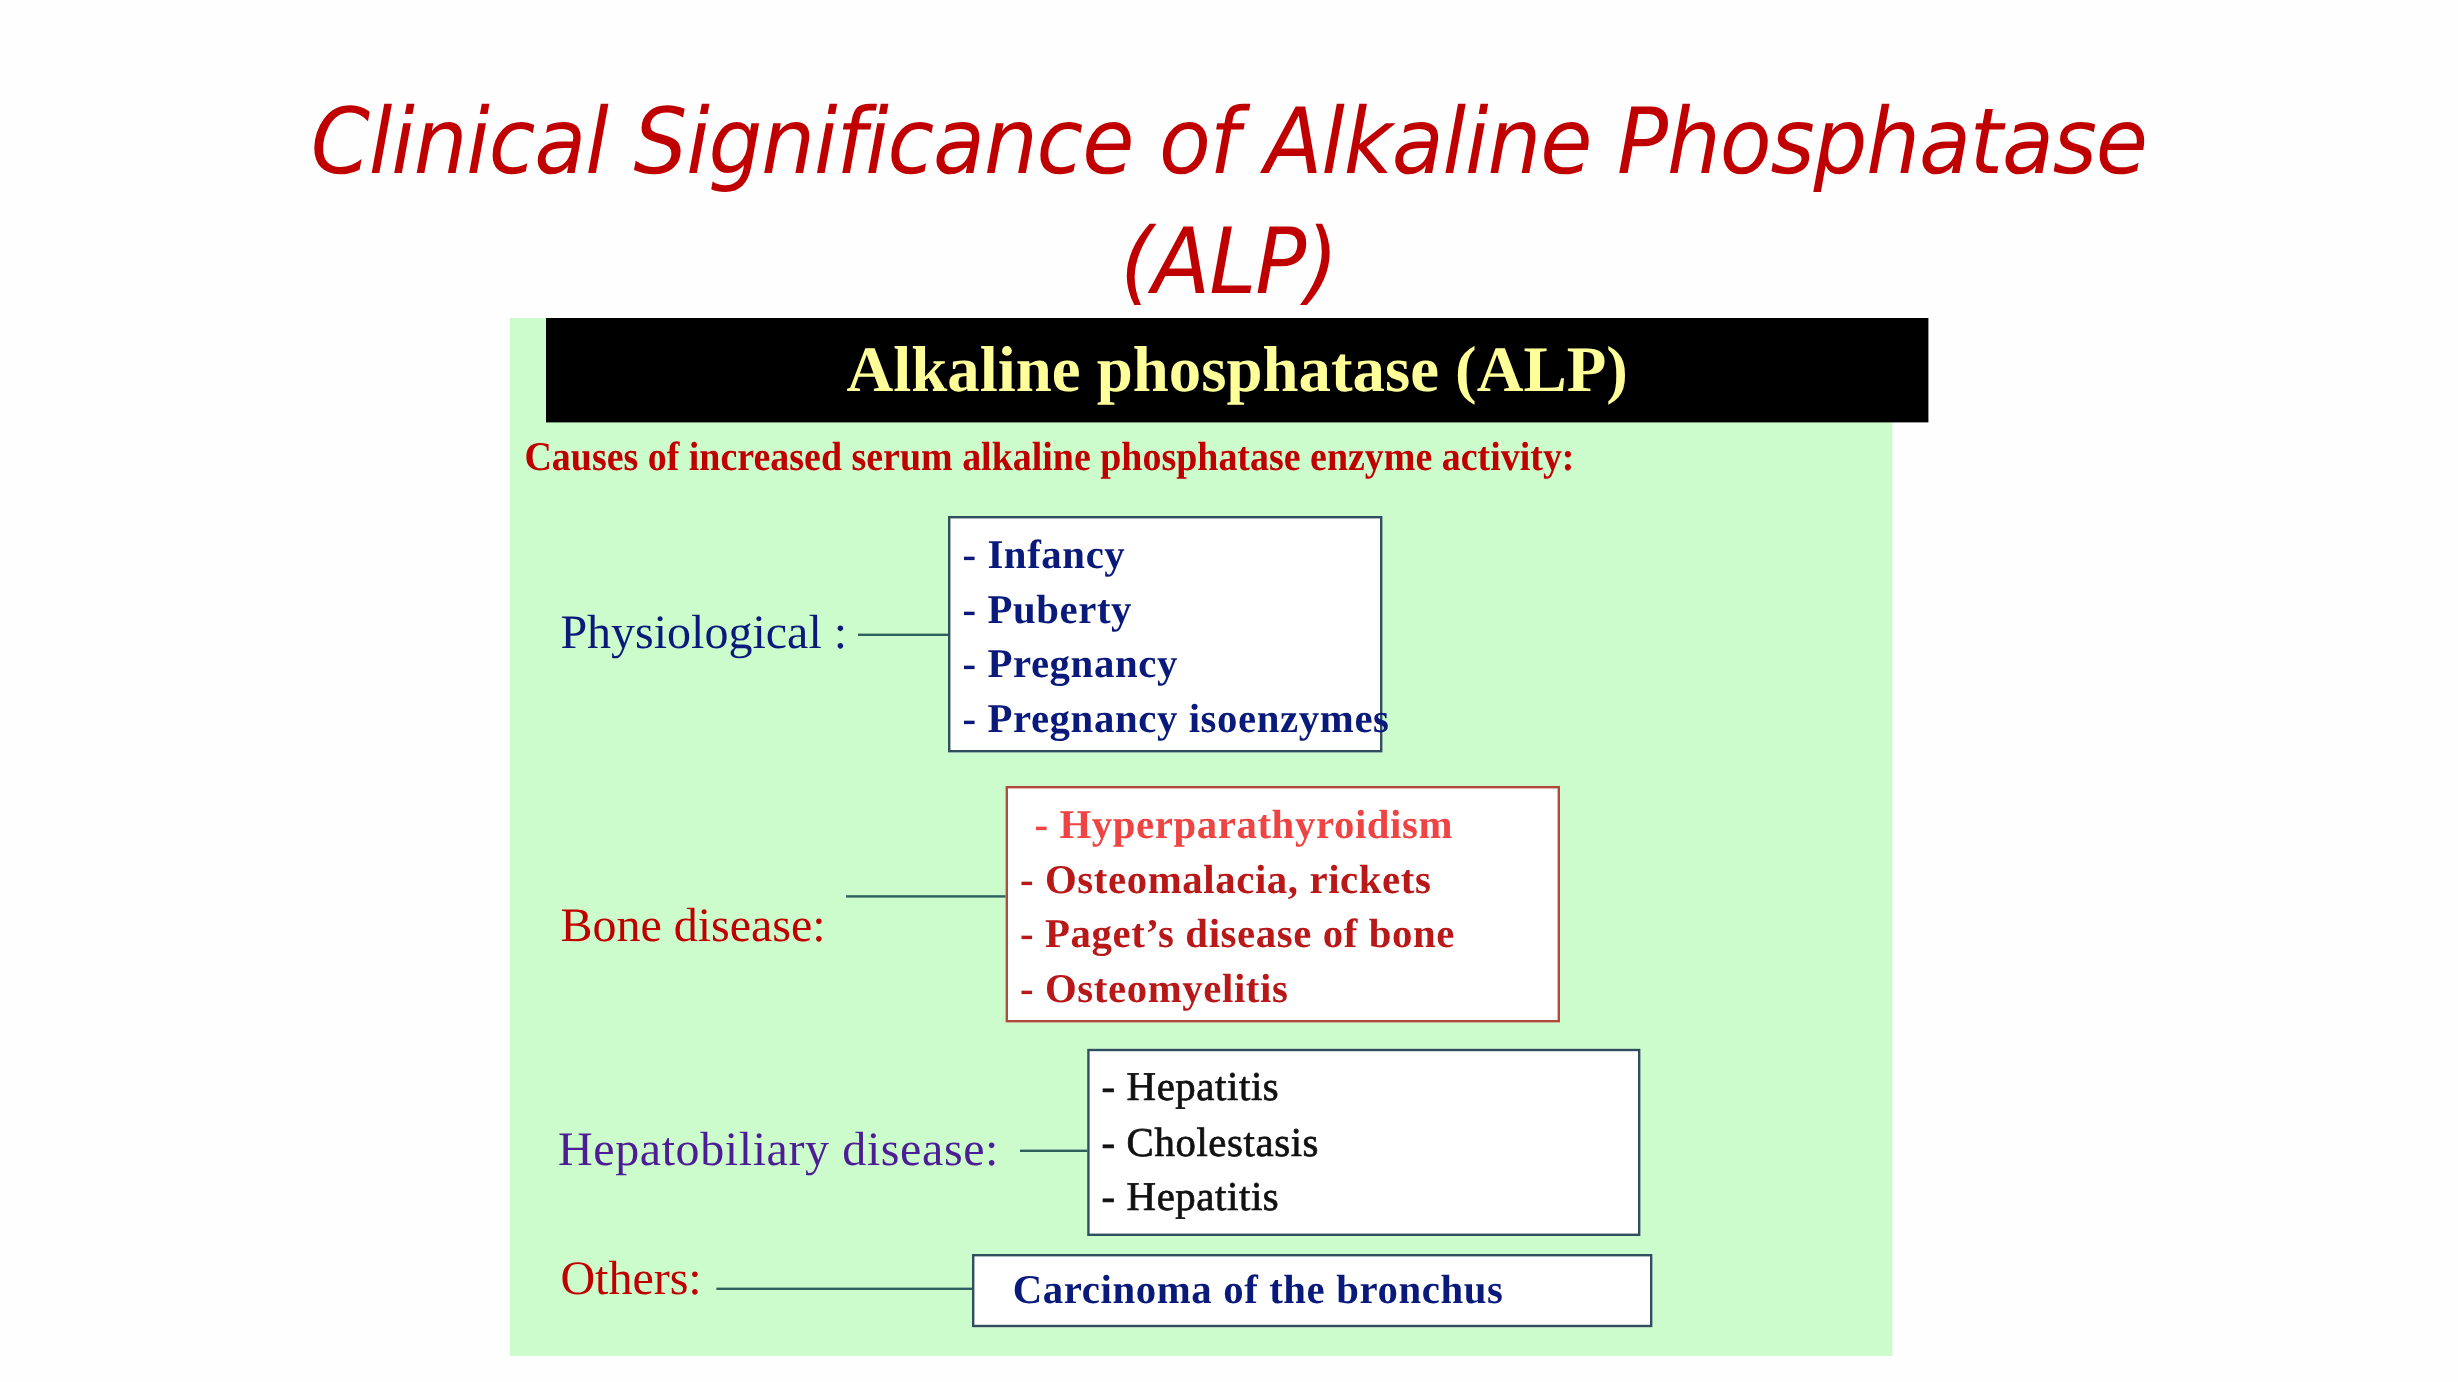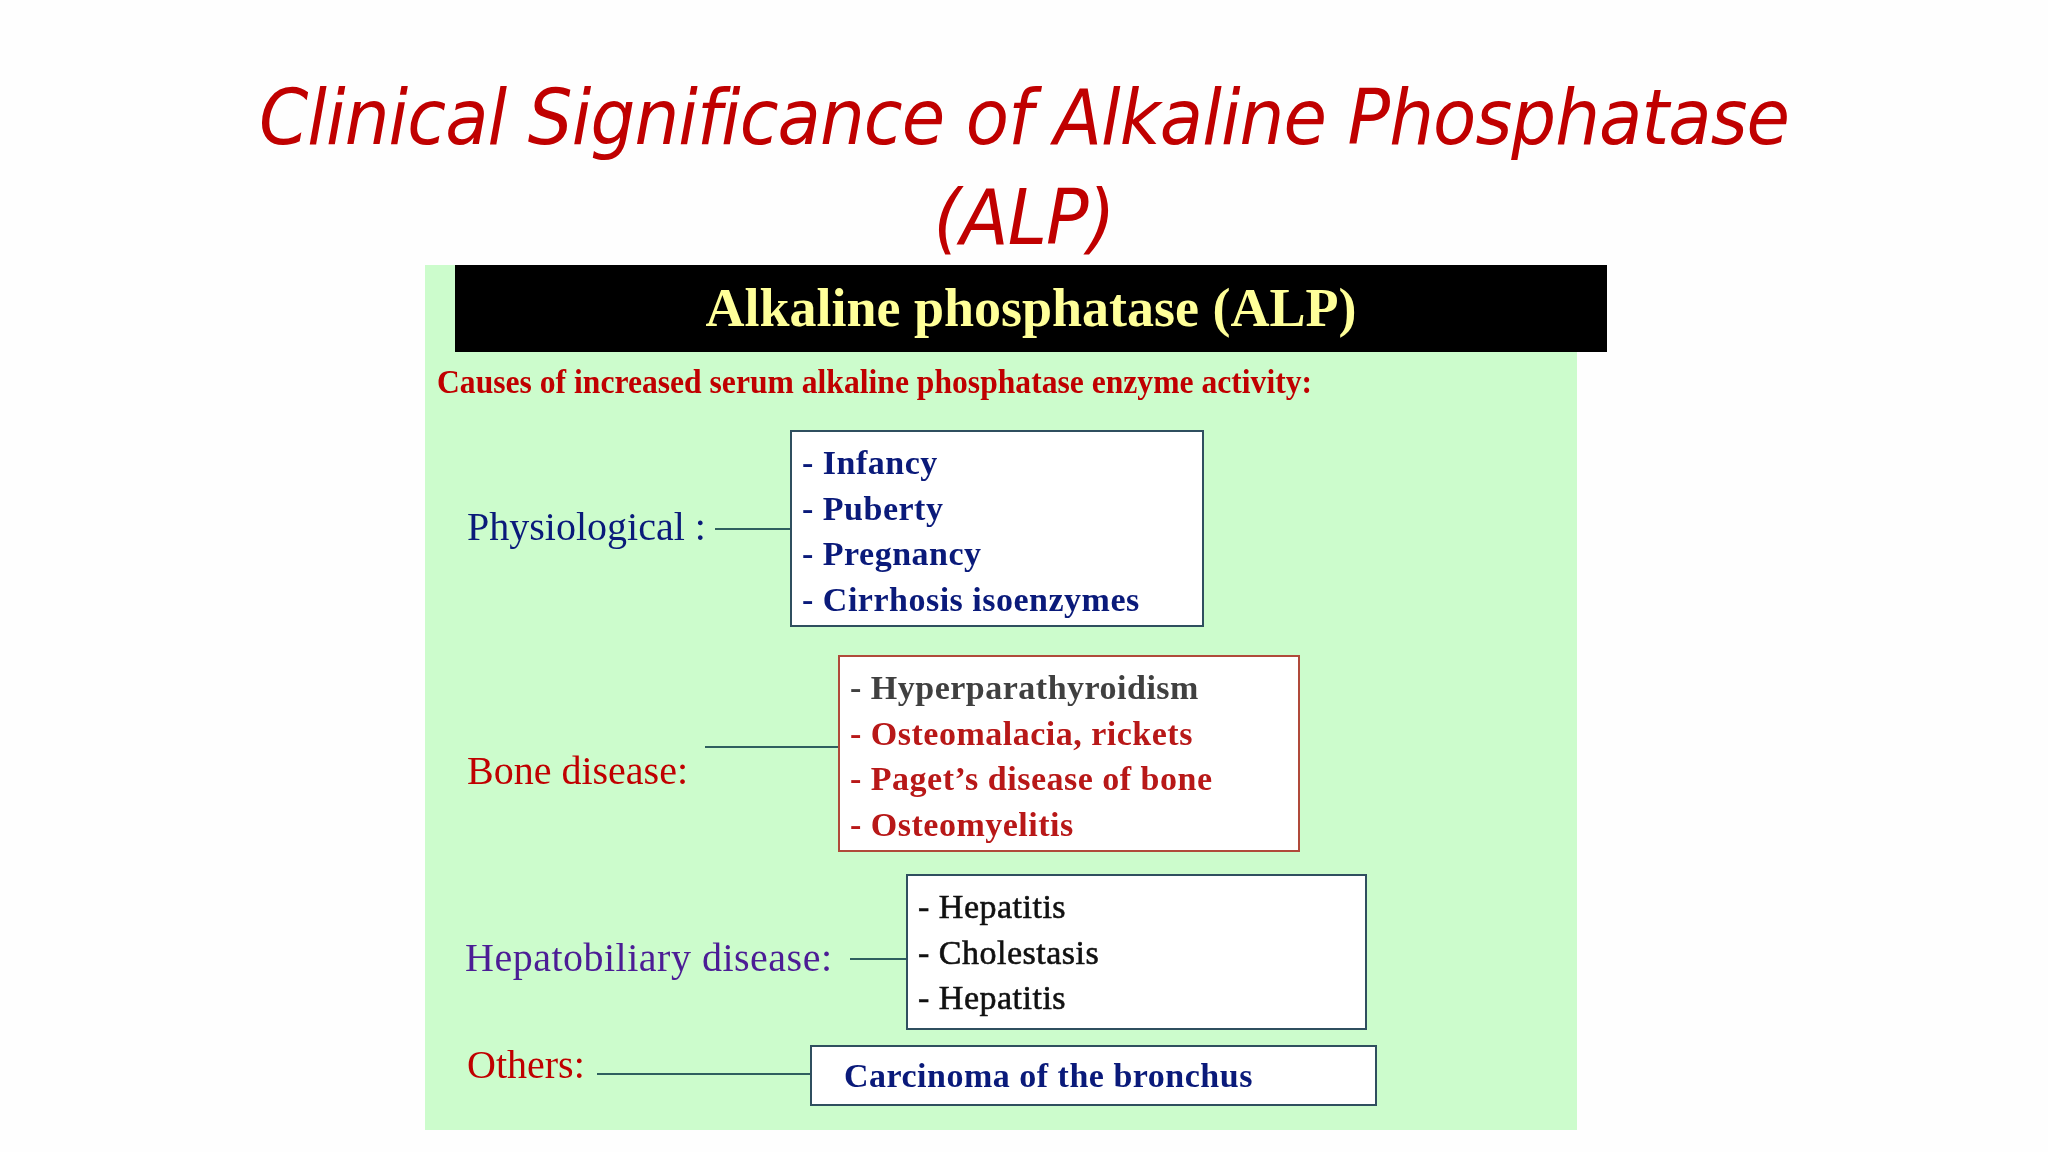--- a/index.html
+++ b/index.html
@@ -54,31 +54,31 @@
   <div>Clinical Significance of Alkaline Phosphatase</div>
   <div>(ALP)</div>
 </div>
 
 <div class="panel">
   <div class="panel-header">Alkaline phosphatase (ALP)</div>
   <div class="panel-subtitle">Causes of increased serum alkaline phosphatase enzyme activity:</div>
 
   <div class="cat-label" style="left:42px; top:242px; color:#0a1a7a;">Physiological :</div>
   <div class="connector" style="left:290px; top:263px; width:76px;"></div>
-  <div class="box" style="left:365px; top:165px; width:414px; height:197px;">
+  <div class="box" style="left:365px; top:165px; width:362px; height:197px;">
     <div class="box-item" style="color:#0a1a7a;">- Infancy</div>
     <div class="box-item" style="color:#0a1a7a;">- Puberty</div>
     <div class="box-item" style="color:#0a1a7a;">- Pregnancy</div>
-    <div class="box-item" style="color:#0a1a7a;">- Cirrhosis isoenzymes</div>
+    <div class="box-item" style="color:#0a1a7a;">- Pregnancy isoenzymes</div>
   </div>
 
   <div class="cat-label" style="left:42px; top:458px; color:#c00000;margin-top:28px;">Bone disease:</div>
   <div class="connector" style="left:280px; top:481px; width:134px;"></div>
   <div class="box red-border" style="left:413px; top:390px; width:462px; height:197px;">
-    <div class="box-item" style="color:#404040;">- Hyperparathyroidism</div>
+    <div class="box-item" style="color:#ef4444;margin-left:12px;">- Hyperparathyroidism</div>
     <div class="box-item" style="color:#b81818;">- Osteomalacia, rickets</div>
     <div class="box-item" style="color:#b81818;">- Paget’s disease of bone</div>
     <div class="box-item" style="color:#b81818;">- Osteomyelitis</div>
   </div>
 
   <div class="cat-label" style="left:40px; top:673px; color:#4c1d95; letter-spacing:0.5px;">Hepatobiliary disease:</div>
   <div class="connector" style="left:425px; top:693px; width:57px;"></div>
   <div class="box" style="left:481px; top:609px; width:461px; height:156px;">
     <div class="box-item" style="color:#111111; font-weight:normal; -webkit-text-stroke:0.6px #111;">- Hepatitis</div>
     <div class="box-item" style="color:#111111; font-weight:normal; -webkit-text-stroke:0.6px #111;">- Cholestasis</div>

